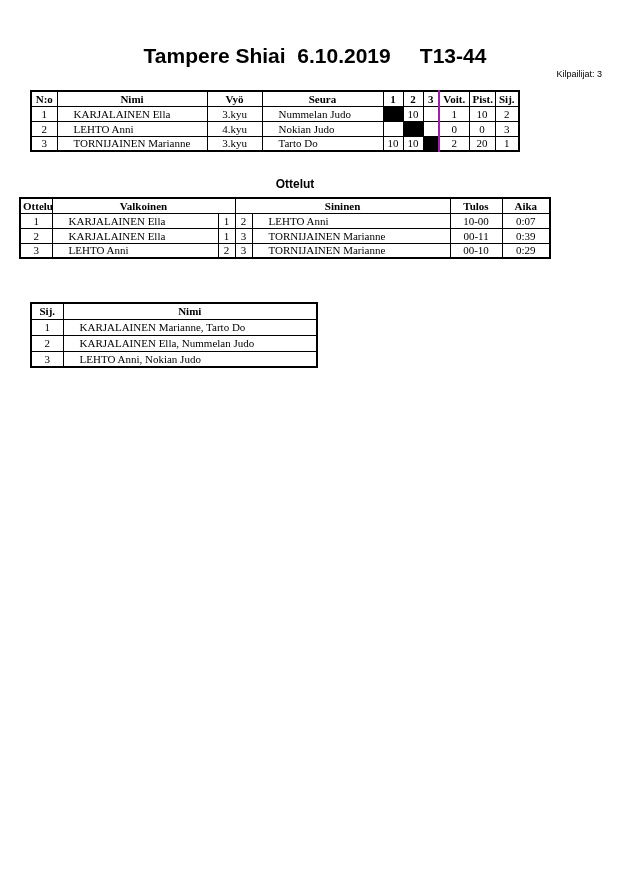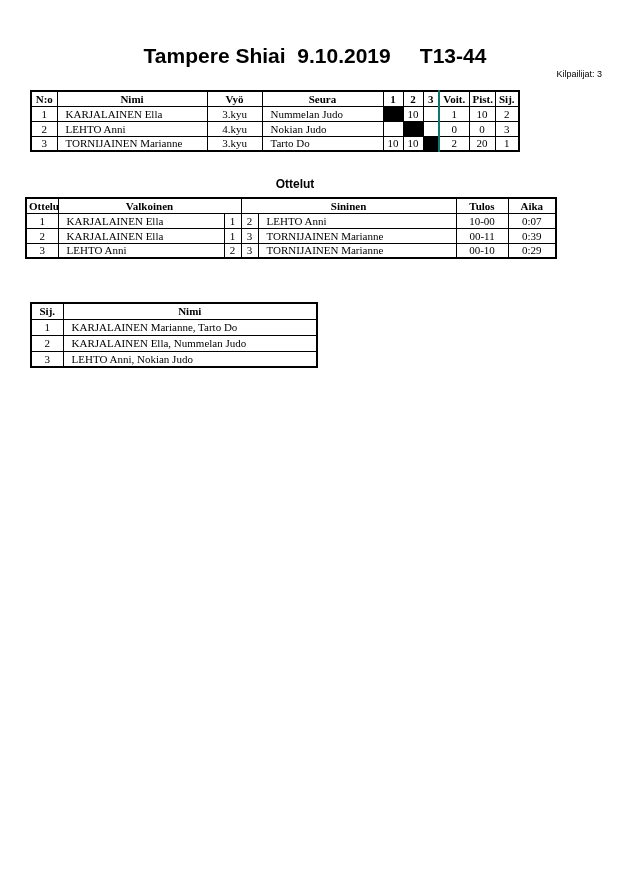--- a/index.html
+++ b/index.html
@@ -26,37 +26,37 @@
 
   table {
     position:absolute; border-collapse:collapse; table-layout:fixed;
     background:#fff; border:2px solid #000;font-family:Liberation Serif, serif;
   }
   th, td {
     border:1px solid #000; font-size:11px; height:15px;
     padding:0 3px; white-space:nowrap; overflow:hidden; vertical-align:middle;
   }
   th { font-weight:bold; text-align:center; }
-  .l { text-align:left; padding-left:8px; }
+  .l { text-align:left; padding-left:16px; }
   .c { text-align:center; }
   .black { background:#000; }
-  .thickL { border-left:2px solid #0f766e; }
+  .thickL { border-left:2px solid #a21caf; }
 
   #t-competitors { top:90px;  left:30px; width:488px; }
-  #t-matches     { top:197px; left:25px; width:530px; }
+  #t-matches     { top:197px; left:19px; width:530px; }
   #t-results     { top:302px; left:30px; width:286px; }
   #t-results th, #t-results td { height:16px; }
   #t-matches th.l { padding-left:2px; }
 </style>
 </head>
 <body>
 
 <div class="page">
 
-  <div class="title">Tampere Shiai  9.10.2019     T13-44</div>
+  <div class="title">Tampere Shiai  6.10.2019     T13-44</div>
   <div class="note">Kilpailijat: 3</div>
 
 
   <table id="t-competitors">
     <colgroup>
       <col style="width:26px">
         <col style="width:150px">
         <col style="width:55px">
         <col style="width:121px">
       <col style="width:20px">

